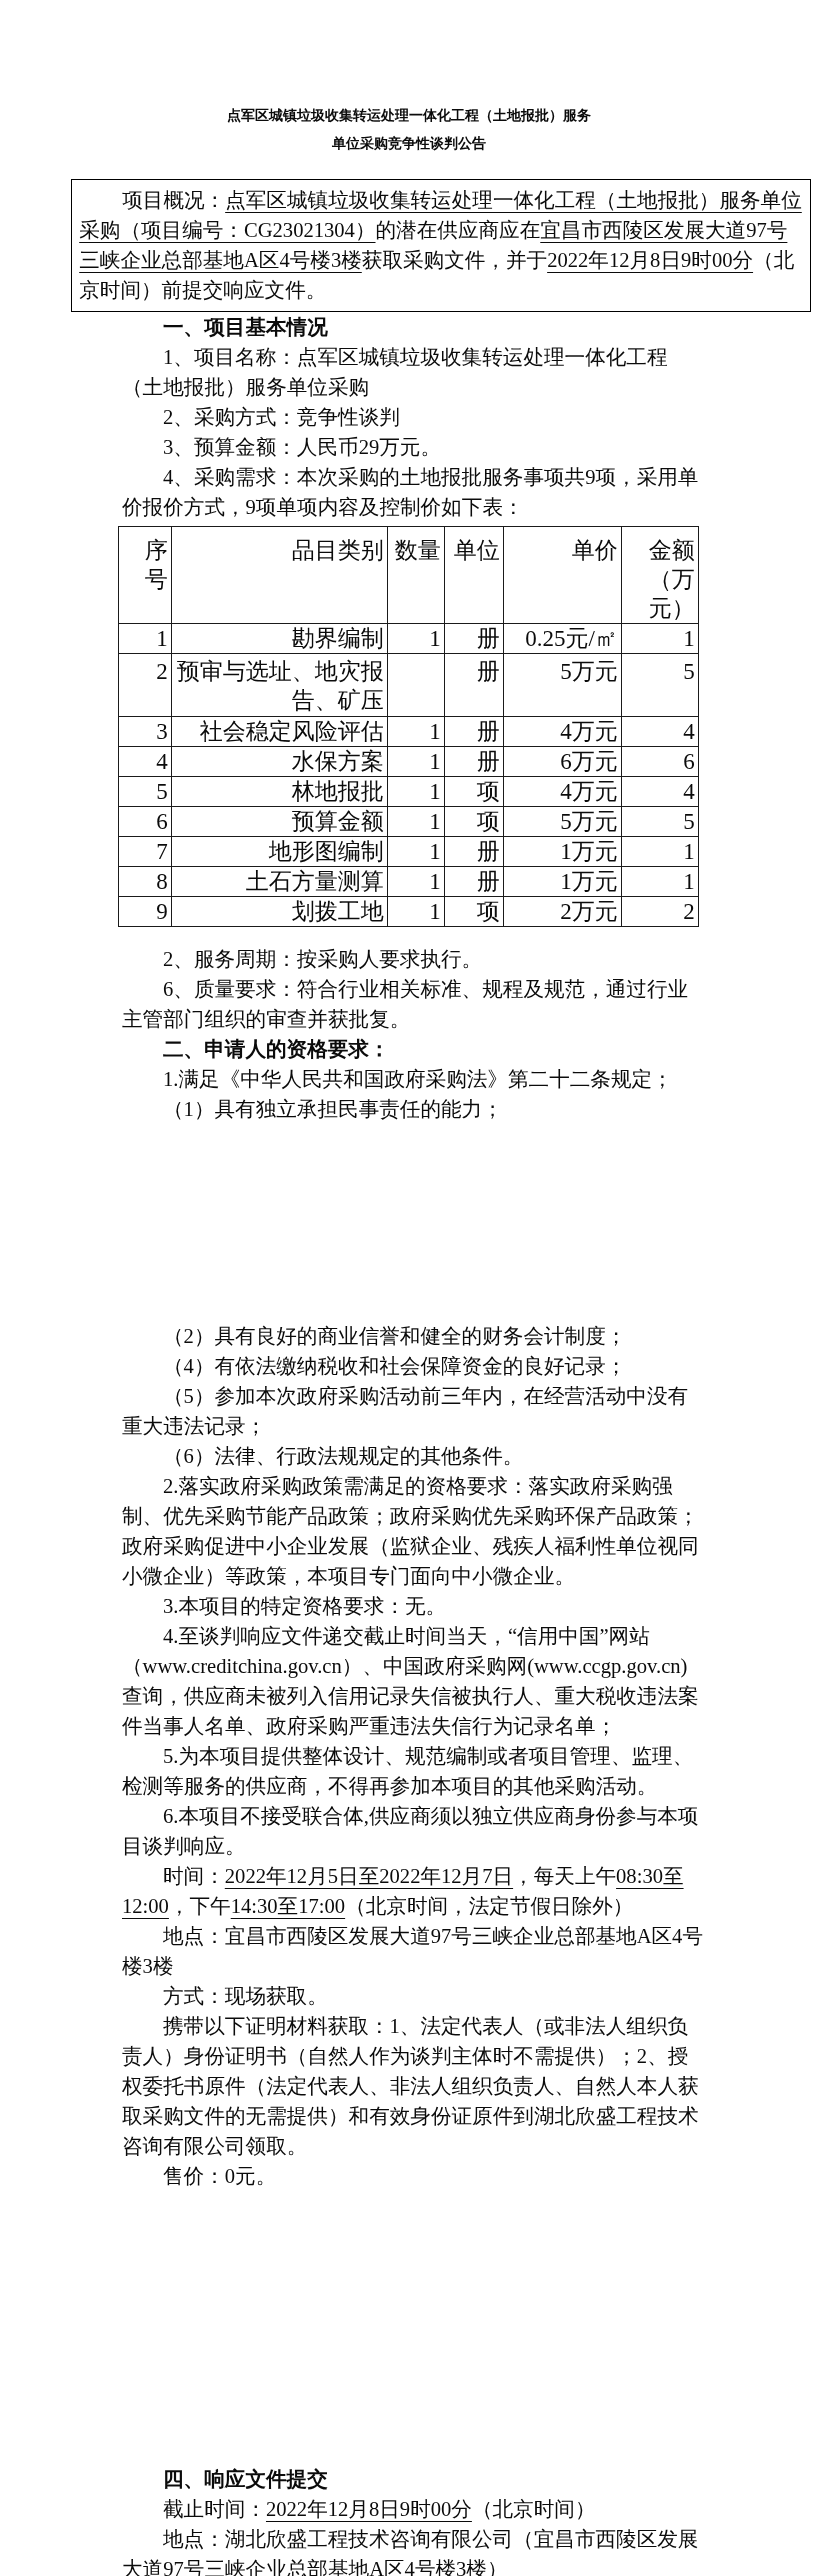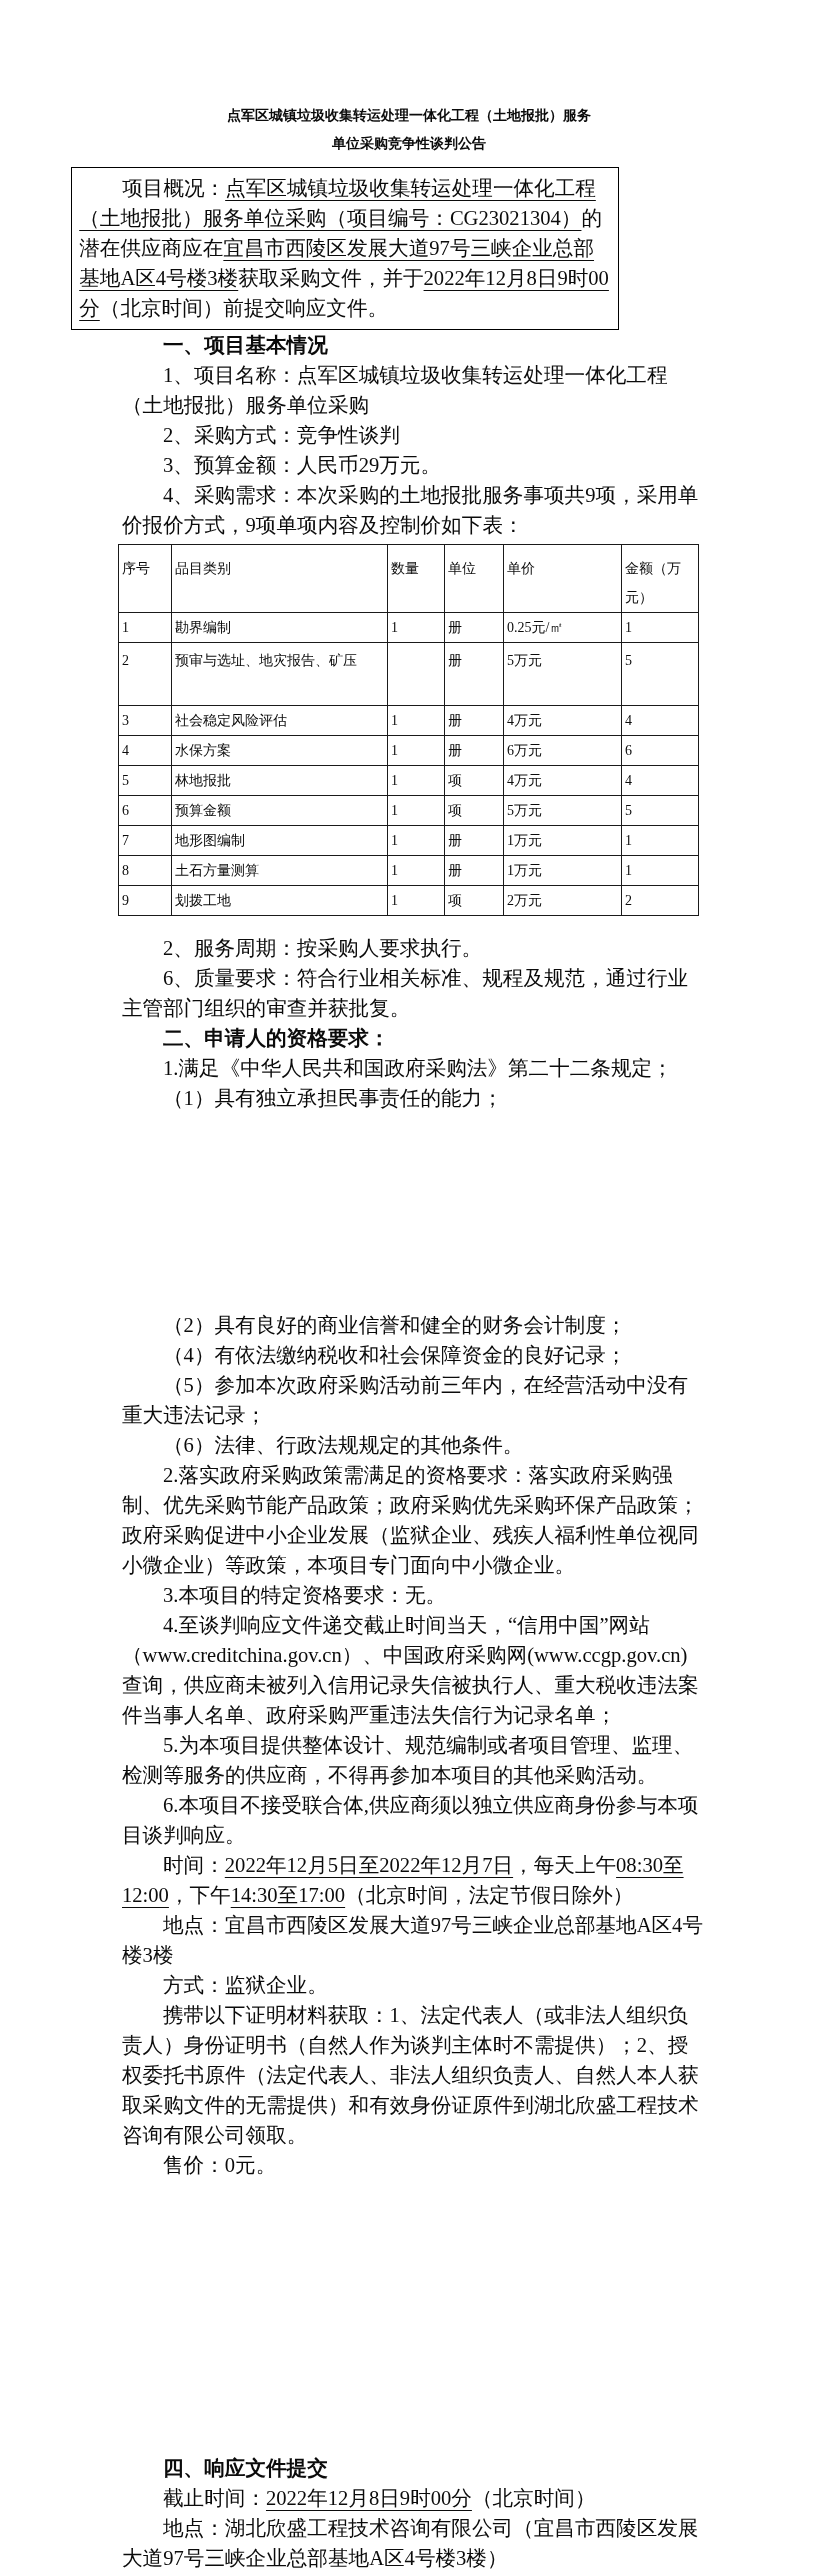--- a/index.html
+++ b/index.html
@@ -20,25 +20,25 @@
   .doc-title{
     text-align:center;
     font-family:"Liberation Sans","DejaVu Sans",sans-serif;
     font-weight:bold;
     font-size:14px;
     line-height:28px;
     margin:0 31px 0 31px;
   }
   .overview-box{
     margin-left:-51px;
-    width:548px;
+    width:740px;
     box-sizing:border-box;
     border:1px solid #000;
     padding:5.2px 7.2px 6.2px 7.2px;
-    margin-top:10px;
+    margin-top:22px;
   }
   .overview-box p{margin:0;text-indent:43px;line-height:30px;}
   .u{text-decoration:underline;text-underline-offset:4.6px;text-decoration-thickness:1px;}
   p.para{margin:0;text-indent:41px;}
   p.head{
     margin:0;text-indent:41px;
     font-family:"Liberation Sans","DejaVu Sans",sans-serif;
     font-weight:bold;
   }
   .first-head{margin-top:12px;}
@@ -48,23 +48,23 @@
     border-collapse:collapse;
     table-layout:fixed;
     margin-left:-4.1px;
     margin-top:4.1px;
     margin-bottom:17.5px;
     width:581px;
     border:1px solid #1a1a1a;
   }
   table.items th,table.items td{
     border:0.8px solid #1a1a1a;
-    text-align:left;
+    text-align:right;
     font-weight:normal;
-    font-size:14px;
+    font-size:23px;
     line-height:29px;
     padding:0 3.1px;
     box-sizing:border-box;
     overflow:hidden;
   }
   table.items thead th{
     height:66px;
     vertical-align:top;
     padding-top:8.2px;
     border-bottom:1.5px solid #1a1a1a;
@@ -207,21 +207,21 @@
     <p class="para">（5）参加本次政府采购活动前三年内，在经营活动中没有重大违法记录；</p>
     <p class="para">（6）法律、行政法规规定的其他条件。</p>
     <p class="para">2.落实政府采购政策需满足的资格要求：落实政府采购强制、优先采购节能产品政策；政府采购优先采购环保产品政策；政府采购促进中小企业发展（监狱企业、残疾人福利性单位视同小微企业）等政策，本项目专门面向中小微企业。</p>
     <p class="para">3.本项目的特定资格要求：无。</p>
     <p class="para">4.至谈判响应文件递交截止时间当天，“信用中国”网站（www.creditchina.gov.cn）、中国政府采购网(www.ccgp.gov.cn)查询，供应商未被列入信用记录失信被执行人、重大税收违法案件当事人名单、政府采购严重违法失信行为记录名单；</p>
     <p class="para">5.为本项目提供整体设计、规范编制或者项目管理、监理、检测等服务的供应商，不得再参加本项目的其他采购活动。</p>
     <p class="para">6.本项目不接受联合体,供应商须以独立供应商身份参与本项目谈判响应。</p>
 
     <p class="para"><span>时间：</span><span class="u">2022年12月5日至2022年12月7日</span><span>，每天上午</span><span class="u">08:30至12:00</span><span>，下午</span><span class="u">14:30至17:00</span><span>（北京时间，法定节假日除外）</span></p>
     <p class="para">地点：宜昌市西陵区发展大道97号三峡企业总部基地A区4号楼3楼</p>
-    <p class="para">方式：监狱企业。</p>
+    <p class="para">方式：现场获取。</p>
     <p class="para">携带以下证明材料获取：1、法定代表人（或非法人组织负责人）身份证明书（自然人作为谈判主体时不需提供）；2、授权委托书原件（法定代表人、非法人组织负责人、自然人本人获取采购文件的无需提供）和有效身份证原件到湖北欣盛工程技术咨询有限公司领取。</p>
     <p class="para">售价：0元。</p>
 
     <p class="head" id="gap-submission">四、响应文件提交</p>
     <p class="para"><span>截止时间：</span><span class="u">2022年12月8日9时00分</span><span>（北京时间）</span></p>
     <p class="para">地点：湖北欣盛工程技术咨询有限公司（宜昌市西陵区发展大道97号三峡企业总部基地A区4号楼3楼）</p>
 
   </div>
 </div>
 

